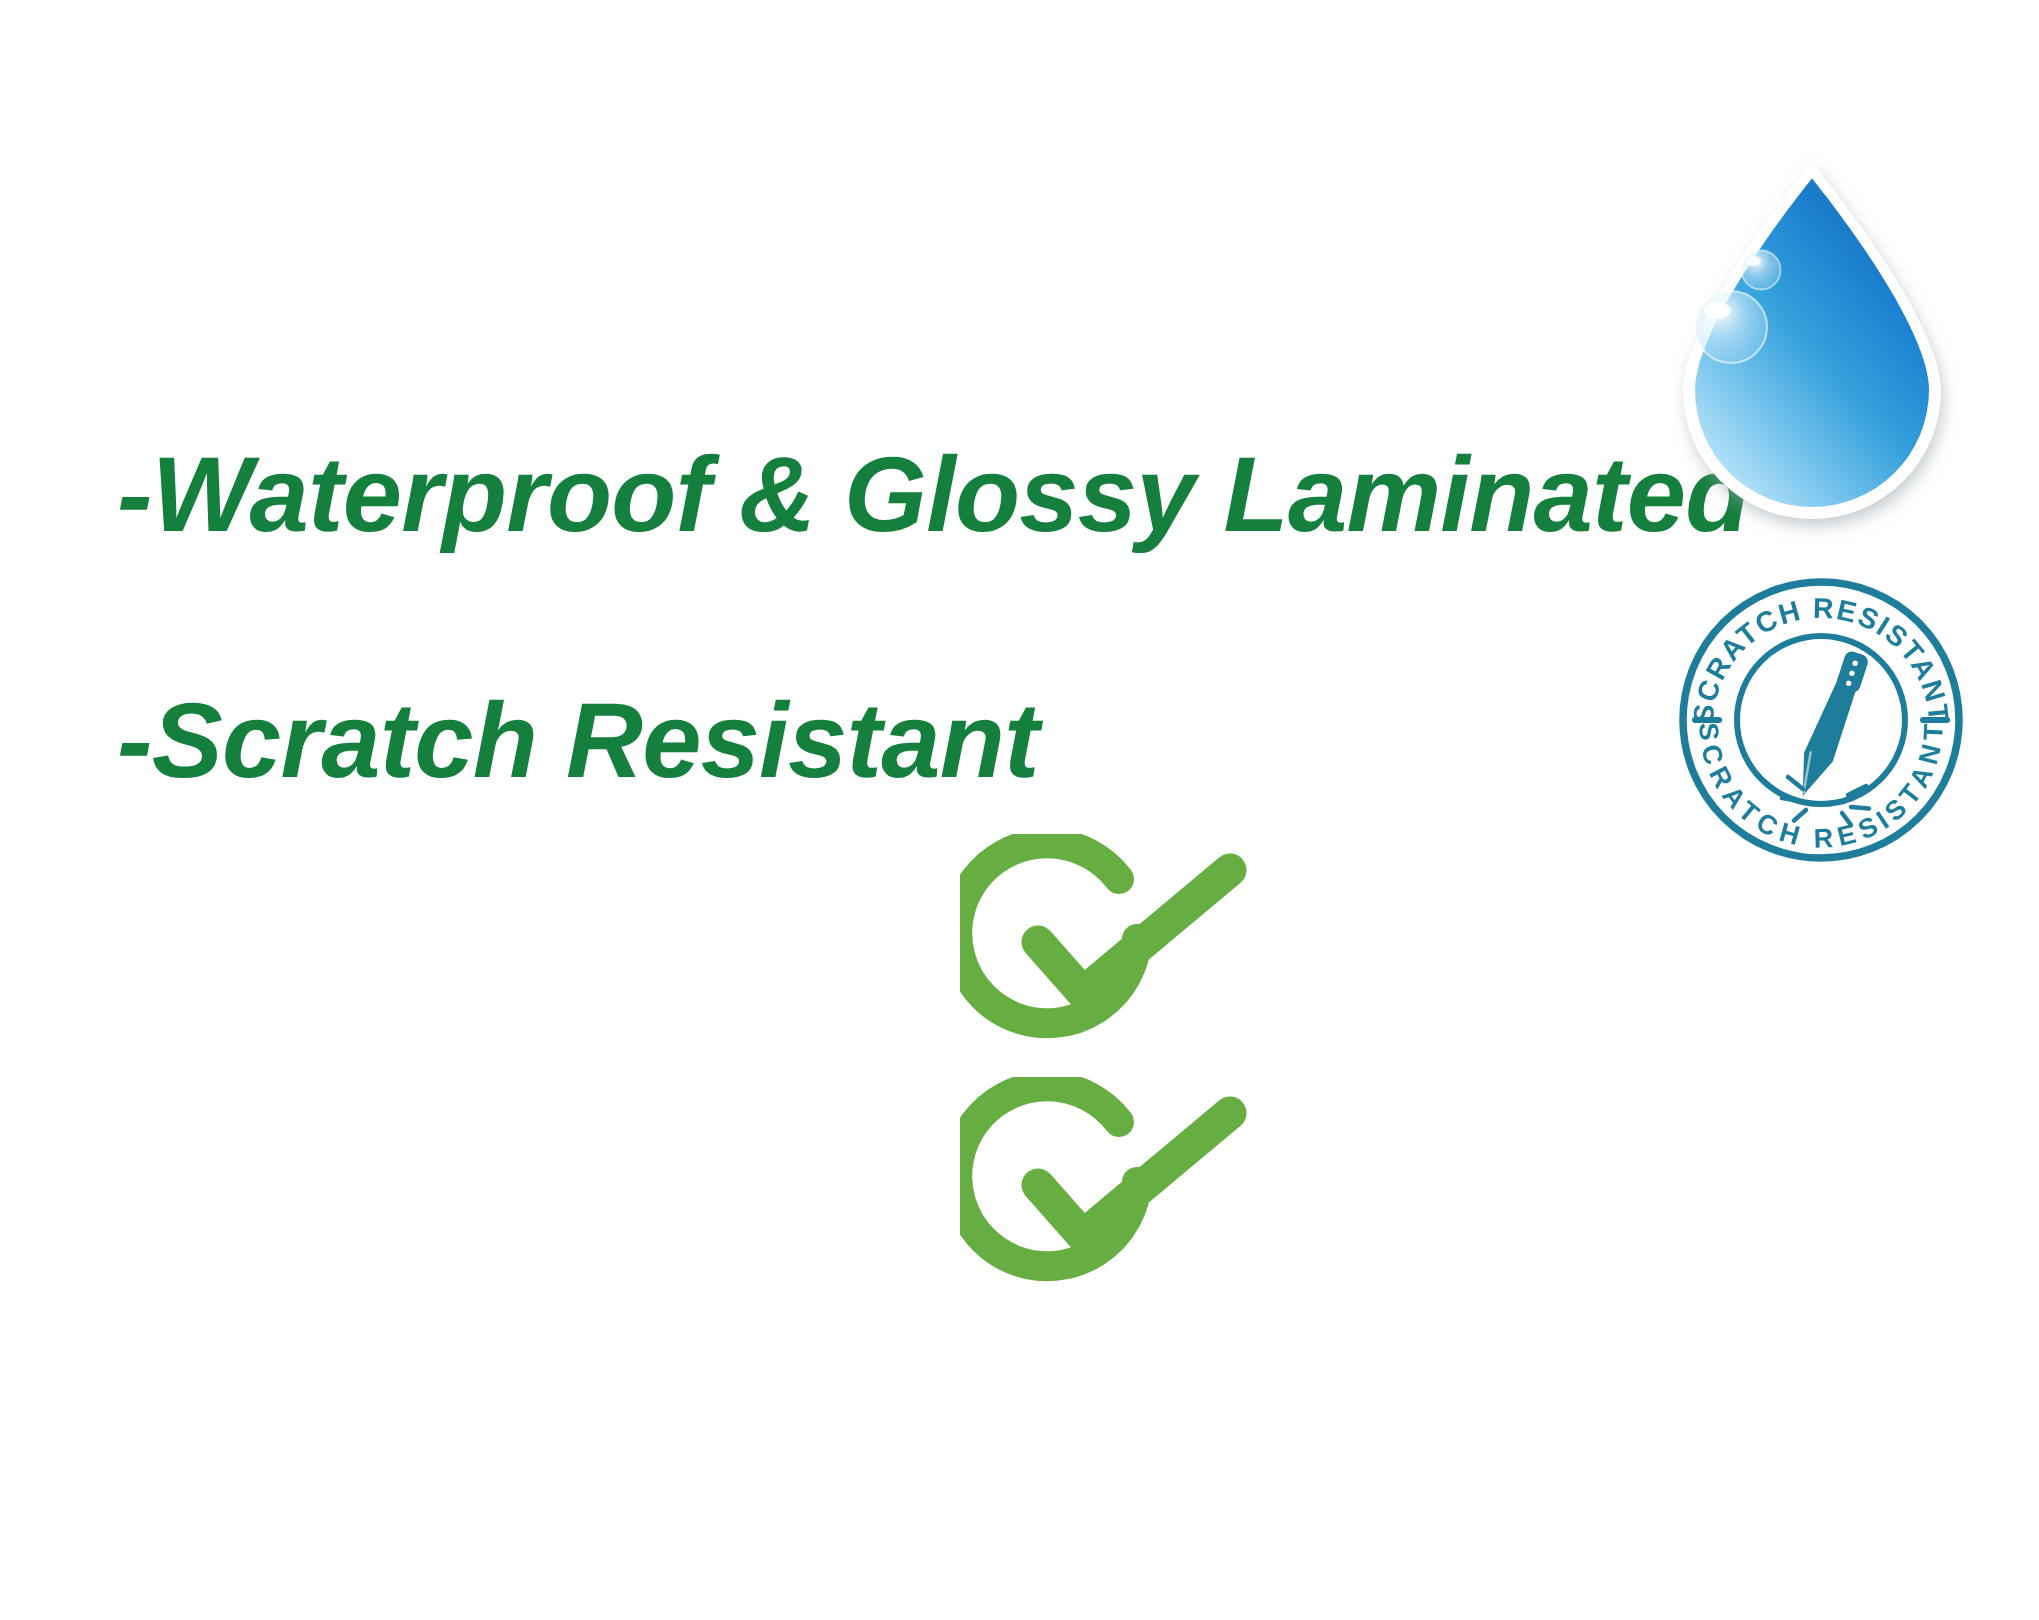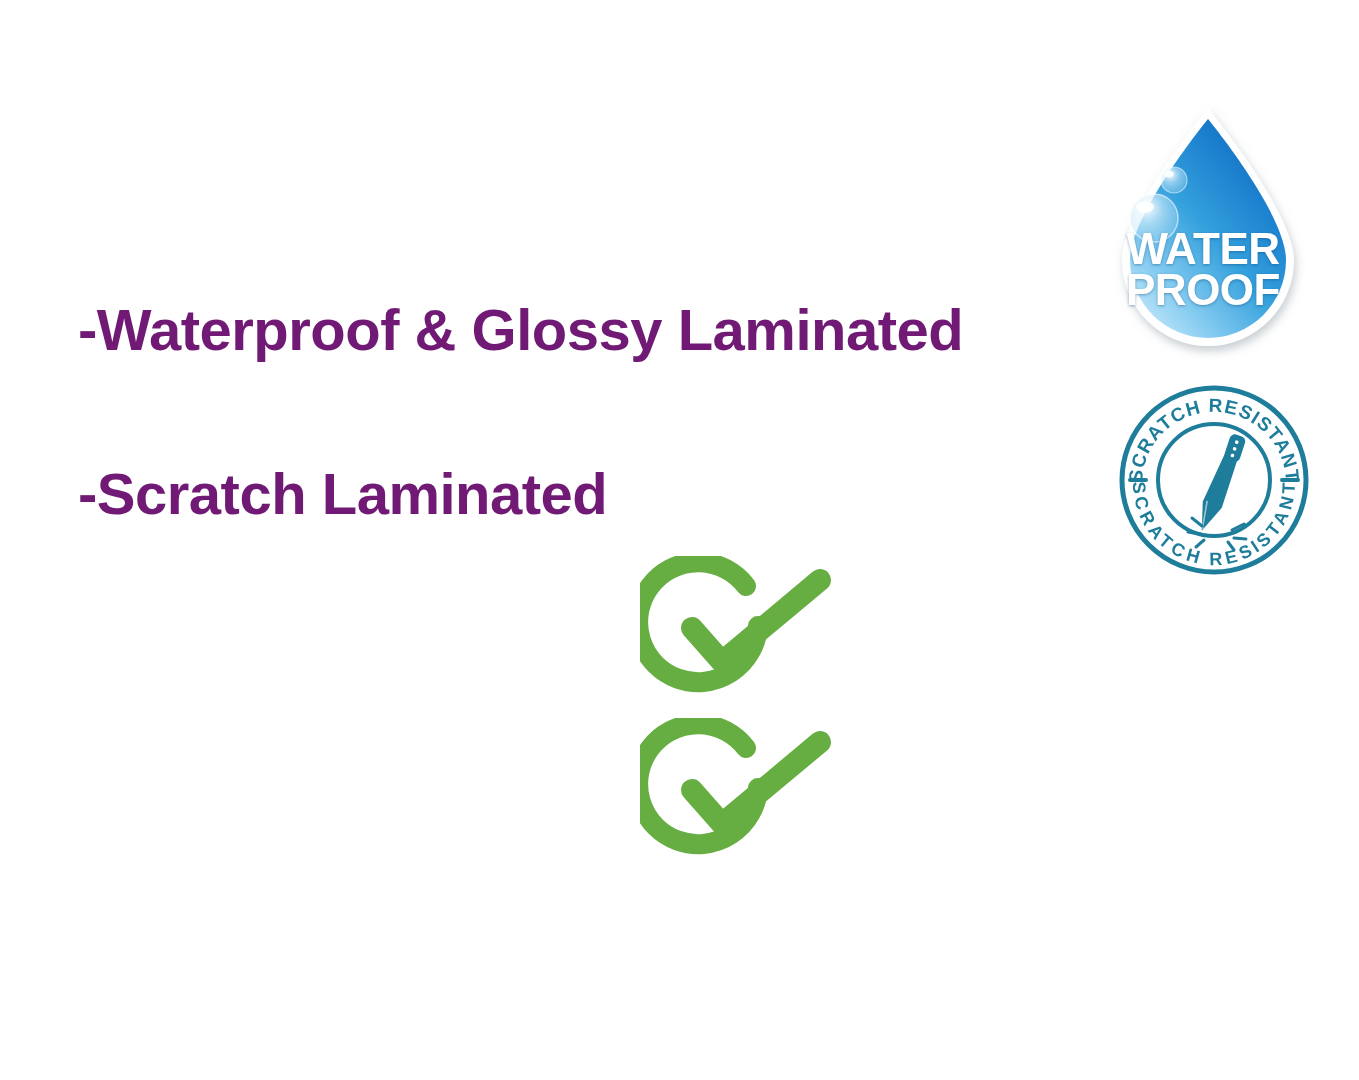--- a/index.html
+++ b/index.html
@@ -24,23 +24,24 @@
     width: 1030px;
   }
   .feature-row {
     height: 164px;
     display: flex;
     align-items: center;
   }
   .feature-text {
     font-family: "Liberation Sans", sans-serif;
     font-weight: bold;
-    font-size: 58px;
+    font-style: italic;
+    font-size: 71px;
     line-height: 1;
-    color: #701a75;
+    color: #15803d;
     letter-spacing: -0.5px;
     white-space: nowrap;
   }
 
   
   .check-mark {
     position: absolute;
   }
   .check-mark.first  { left: 640px; top: 556px; }
   .check-mark.second { left: 640px; top: 718px; }
@@ -80,21 +81,21 @@
 
 <div id="page">
 
   <div class="feature-list">
 
     <div class="feature-row">
       <div class="feature-text">-Waterproof &amp; Glossy Laminated</div>
     </div>
 
     <div class="feature-row">
-      <div class="feature-text">-Scratch Laminated</div>
+      <div class="feature-text">-Scratch Resistant</div>
     </div>
 
 
 
   </div>
 
   <div class="check-mark first">
     <svg width="200" height="150" viewBox="0 0 200 150">
 
       <path d="M 148 38
@@ -142,24 +143,20 @@
                A 78 78 0 1 1 32 160
                C32 114 110 19 110 19 Z" fill="url(#dropGrad)"></path>
 
       <circle cx="76" cy="80" r="13" fill="url(#bubbleGrad)" stroke="#ffffff" stroke-opacity="0.55" stroke-width="1.2"></circle>
       <ellipse cx="71" cy="74" rx="5" ry="3.4" fill="#ffffff" opacity="0.85"></ellipse>
 
       <circle cx="56" cy="118" r="24" fill="url(#bubbleGrad)" stroke="#ffffff" stroke-opacity="0.6" stroke-width="1.4"></circle>
       <ellipse cx="47" cy="107" rx="9" ry="5.5" fill="#ffffff" opacity="0.9"></ellipse>
     </svg>
 
-    <div class="droplet-label">
-      <span>WATER</span>
-      <span>PROOF</span>
-    </div>
   </div>
 
   <div class="scratch-badge">
     <svg width="200" height="192" viewBox="0 0 200 192">
       <defs>
         <path id="arcTop" d="M 28 100 A 72 72 0 0 1 172 100"></path>
         <path id="arcBottom" d="M 35 100 A 65 65 0 0 0 165 100"></path>
       </defs>
 
       <circle cx="100" cy="96" r="92" fill="none" stroke="#1f7d9c" stroke-width="5"></circle>

